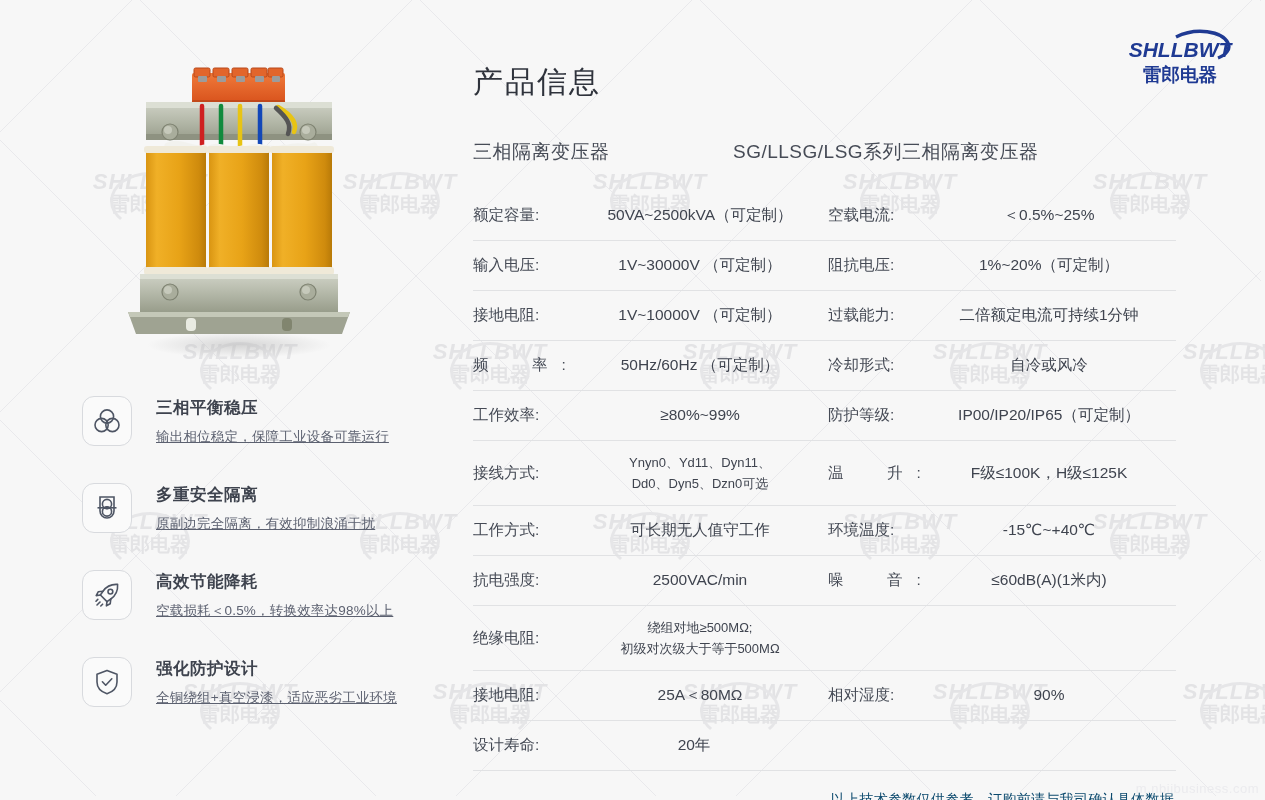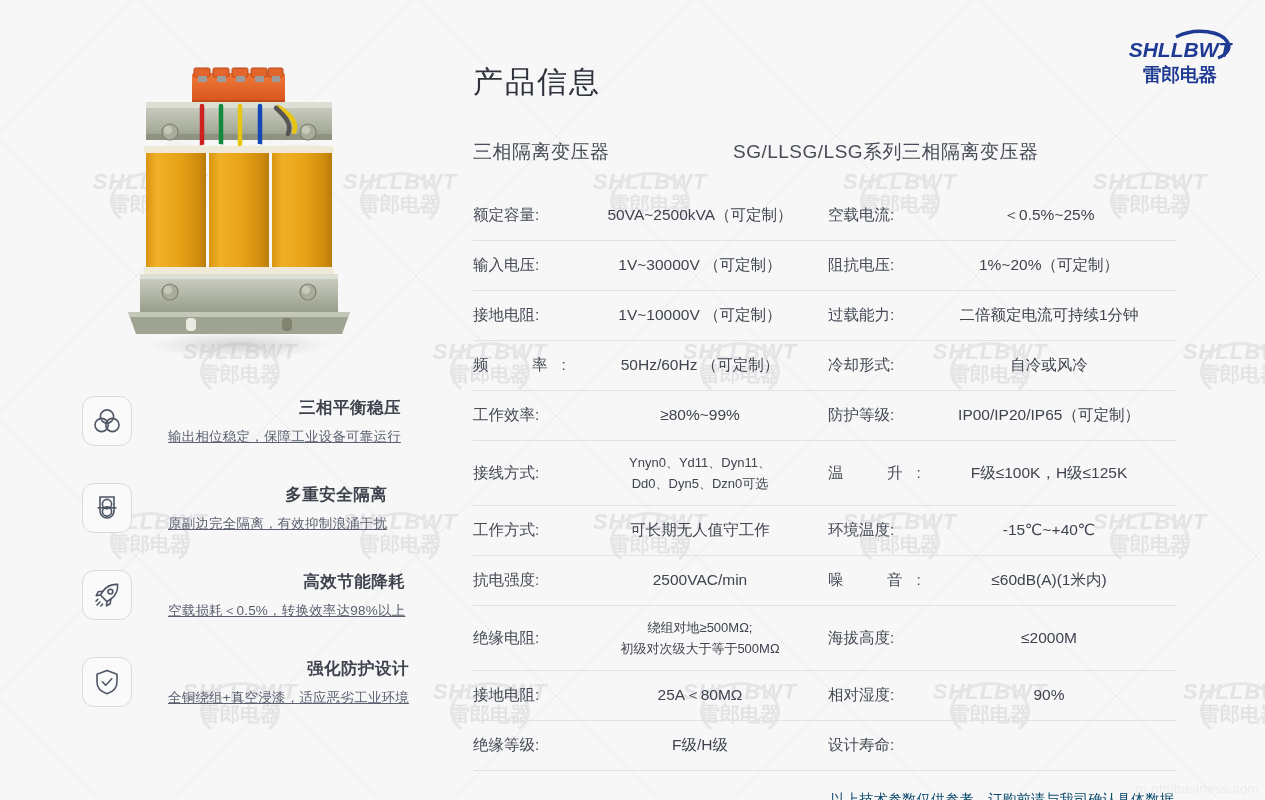--- a/index.html
+++ b/index.html
@@ -31,21 +31,21 @@
 
   
   #product-photo{position:absolute;left:108px;top:62px;width:262px;height:300px;}
   #product-photo svg{display:block;}
 
   
   #features{position:absolute;left:82px;top:396px;width:400px;}
   .feature{display:flex;align-items:flex-start;height:87px;}
   .feat-icon{width:48px;height:48px;border:1.5px solid #d8dade;border-radius:12px;
      background:#fafafa;flex:0 0 48px;display:flex;align-items:center;justify-content:center;}
-  .feat-text{margin-left:36px;padding-top:1px;text-align:right;}
+  .feat-text{margin-left:24px;padding-top:1px;}
   .feat-title{font-size:16.5px;font-weight:bold;color:#3e434e;letter-spacing:.5px;}
   .feat-desc{font-size:13.5px;color:#5c6170;margin-top:9px;letter-spacing:.2px;text-decoration:underline;}
 
   
   #info-panel{position:absolute;left:473px;top:62px;width:703px;}
   #panel-title{font-size:30px;font-weight:normal;color:#2f333c;letter-spacing:2px;}
   #subtitle-row{display:flex;margin-top:36px;font-size:19px;color:#464b56;letter-spacing:.5px;}
   #subtitle-left{width:260px;}
   #subtitle-right{flex:1;}
 
@@ -450,41 +450,34 @@
           <div class="spec-cell cell-b">
             <div class="spec-label lbl-b wide">噪　音:</div>
             <div class="spec-value">≤60dB(A)(1米内)</div>
           </div>
         </div>
         <div class="spec-row tall">
           <div class="spec-cell cell-a">
             <div class="spec-label lbl-a">绝缘电阻:</div>
             <div class="spec-value two-line"><span>绕组对地≥500MΩ;</span><span class="l2">初级对次级大于等于500MΩ</span></div>
           </div>
-          <div class="spec-cell cell-b">
-            <div class="spec-label lbl-b">海拔高度:</div>
-            <div class="spec-value">≤2000M</div>
-          </div>
         </div>
         <div class="spec-row">
           <div class="spec-cell cell-a">
             <div class="spec-label lbl-a">接地电阻:</div>
             <div class="spec-value">25A＜80MΩ</div>
           </div>
           <div class="spec-cell cell-b">
             <div class="spec-label lbl-b">相对湿度:</div>
             <div class="spec-value">90%</div>
           </div>
         </div>
         <div class="spec-row">
-          <div class="spec-cell cell-a">
-            <div class="spec-label lbl-a">绝缘等级:</div>
-            <div class="spec-value">F级/H级</div>
-          </div>
           <div class="spec-cell cell-b">
             <div class="spec-label lbl-b">设计寿命:</div>
+            <div class="spec-value">20年</div>
           </div>
         </div>
       </div>
 
     <div id="disclaimer">以上技术参数仅供参考，订购前请与我司确认具体数据</div>
   </div>
 </div>
 
 </body></html>

